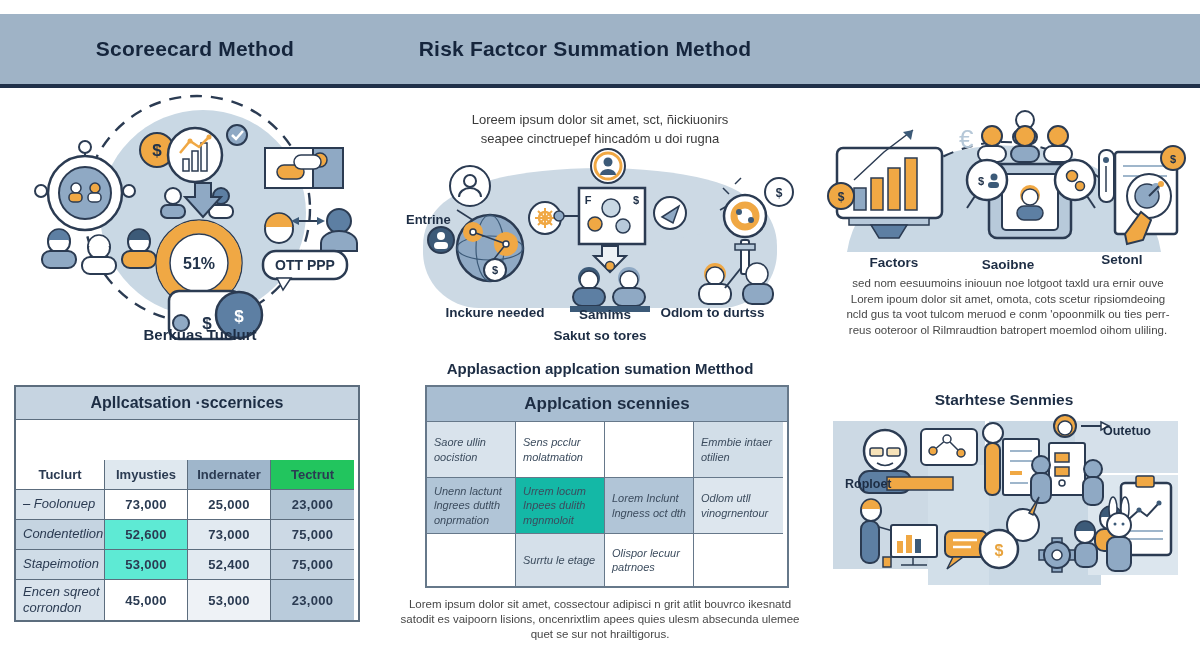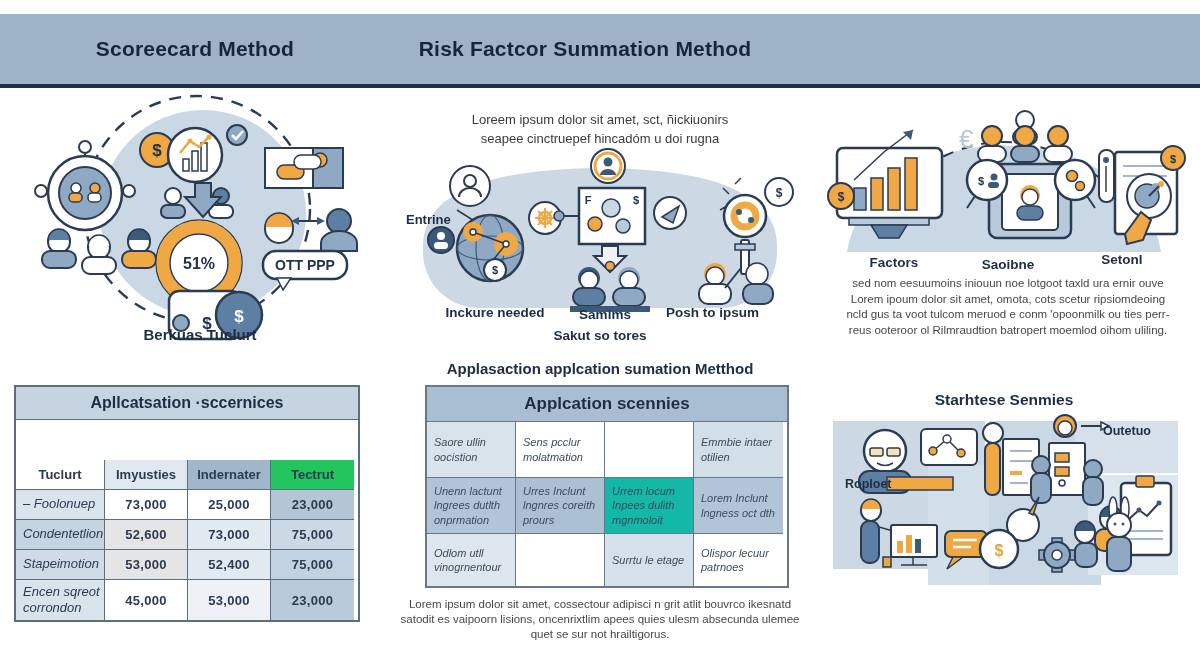--- a/index.html
+++ b/index.html
@@ -24,21 +24,21 @@
   .lgrid{display:grid;grid-template-columns:89px 83px 83px 83px;grid-template-rows:30px 30px 30px 30px 40px;margin-top:40px;}
   .lgrid>div{border-right:1.5px solid #5c6d7e;border-bottom:1.5px solid #5c6d7e;display:flex;
              align-items:center;justify-content:center;font-size:13px;color:#2b3b52;}
   .lgrid>div:nth-child(4n){border-right:none;}
   .lgrid>div:nth-child(n+17){border-bottom:none;}
   .lh{font-weight:bold;font-size:13px;color:#28394e;}
   .llbl{justify-content:flex-start !important;padding-left:7px;font-style:italic;font-size:11px;color:#3f5066;
         text-align:left;line-height:1.25;}
   .num{font-weight:600;letter-spacing:.3px;}
   .bg-w{background:#fff}.bg-h2{background:#dfe8ef}.bg-h3{background:#9fb6cb}.bg-h4{background:#22c55e}
-  .bg-a{background:#d9e3ec}.bg-b{background:#b3c6d6}.bg-c{background:#c5d4e1}.bg-d{background:#e5e5e5}
+  .bg-a{background:#d9e3ec}.bg-b{background:#b3c6d6}.bg-c{background:#c5d4e1}.bg-d{background:#5eead4}
   .bg-e{background:#e2eaf1}.bg-f{background:#ccd9e5}.bg-g{background:#cfdce7}.bg-i{background:#c3d2e0}
   .bg-j{background:#eef2f6}.bg-k{background:#b9cbdb}
 
   
   .mtable{position:absolute;left:425px;top:385px;width:360px;border:2px solid #66788a;background:#fff;}
   .mtable .ttl{height:34px;background:#a9bed2;display:flex;align-items:center;justify-content:center;
                font-weight:bold;font-size:17px;color:#1d2d44;border-bottom:1.5px solid #66788a;}
   .mgrid{display:grid;grid-template-columns:89px 89px 89px 89px;grid-template-rows:56px 56px 52px;}
   .mgrid>div{border-right:1.5px solid #66788a;border-bottom:1.5px solid #66788a;padding:5px 7px;
              display:flex;align-items:center;font-size:11px;font-style:italic;color:#3c4c5e;line-height:1.3;}
@@ -282,34 +282,33 @@
       <line x1="320" y1="140" x2="336" y2="120" class="ol none"></line>
       <circle cx="352" cy="126" r="11" class="fw ol15"></circle>
       <rect x="338" y="136" width="30" height="20" rx="9" class="fbl ol"></rect>
       <circle cx="374" cy="44" r="14" class="fw ol"></circle>
       <text x="374" y="49" class="svgtxt" font-size="12">$</text>
     </g>
   </svg>
   <div class="abs cap" style="left:406px;top:212px;width:70px;font-size:13px;text-align:left;">Entrine</div>
   <div class="abs cap" style="left:430px;top:305px;width:130px;font-size:13.5px;">Inckure needed</div>
   <div class="abs cap" style="left:545px;top:307px;width:120px;font-size:13.5px;">Samims</div>
-  <div class="abs cap" style="left:645px;top:305px;width:135px;font-size:13.5px;">Posh to ipsum</div>
+  <div class="abs cap" style="left:645px;top:305px;width:135px;font-size:13.5px;">Odlom to durtss</div>
   <div class="abs cap" style="left:500px;top:328px;width:200px;font-size:13.5px;">Sakut so tores</div>
   <div class="abs cap" style="left:420px;top:360px;width:360px;font-size:15px;">Applasaction applcation sumation Metthod</div>
 
   <div class="mtable">
     <div class="ttl">Applcation scennies</div>
     <div class="mgrid">
       <div class="mg-a">Saore ullin oocistion</div>
       <div class="mg-w">Sens pcclur molatmation</div>
       <div class="mg-w"></div>
       <div class="mg-b">Emmbie intaer otilien</div>
 
       <div class="mg-c">Unenn lactunt lngrees dutlth onprmation</div>
-      <div class="mg-d">Urres Inclunt lngnres coreith prours</div>
       <div class="mg-e">Urrem locum Inpees dulith mgnmoloit</div>
       <div class="mg-c">Lorem Inclunt lngness oct dth</div>
 
       <div class="mg-f">Odlom utll vinogrnentour</div>
       <div class="mg-w"></div>
       <div class="mg-g">Surrtu le etage</div>
       <div class="mg-w">Olispor lecuur patrnoes</div>
     </div>
   </div>
 

